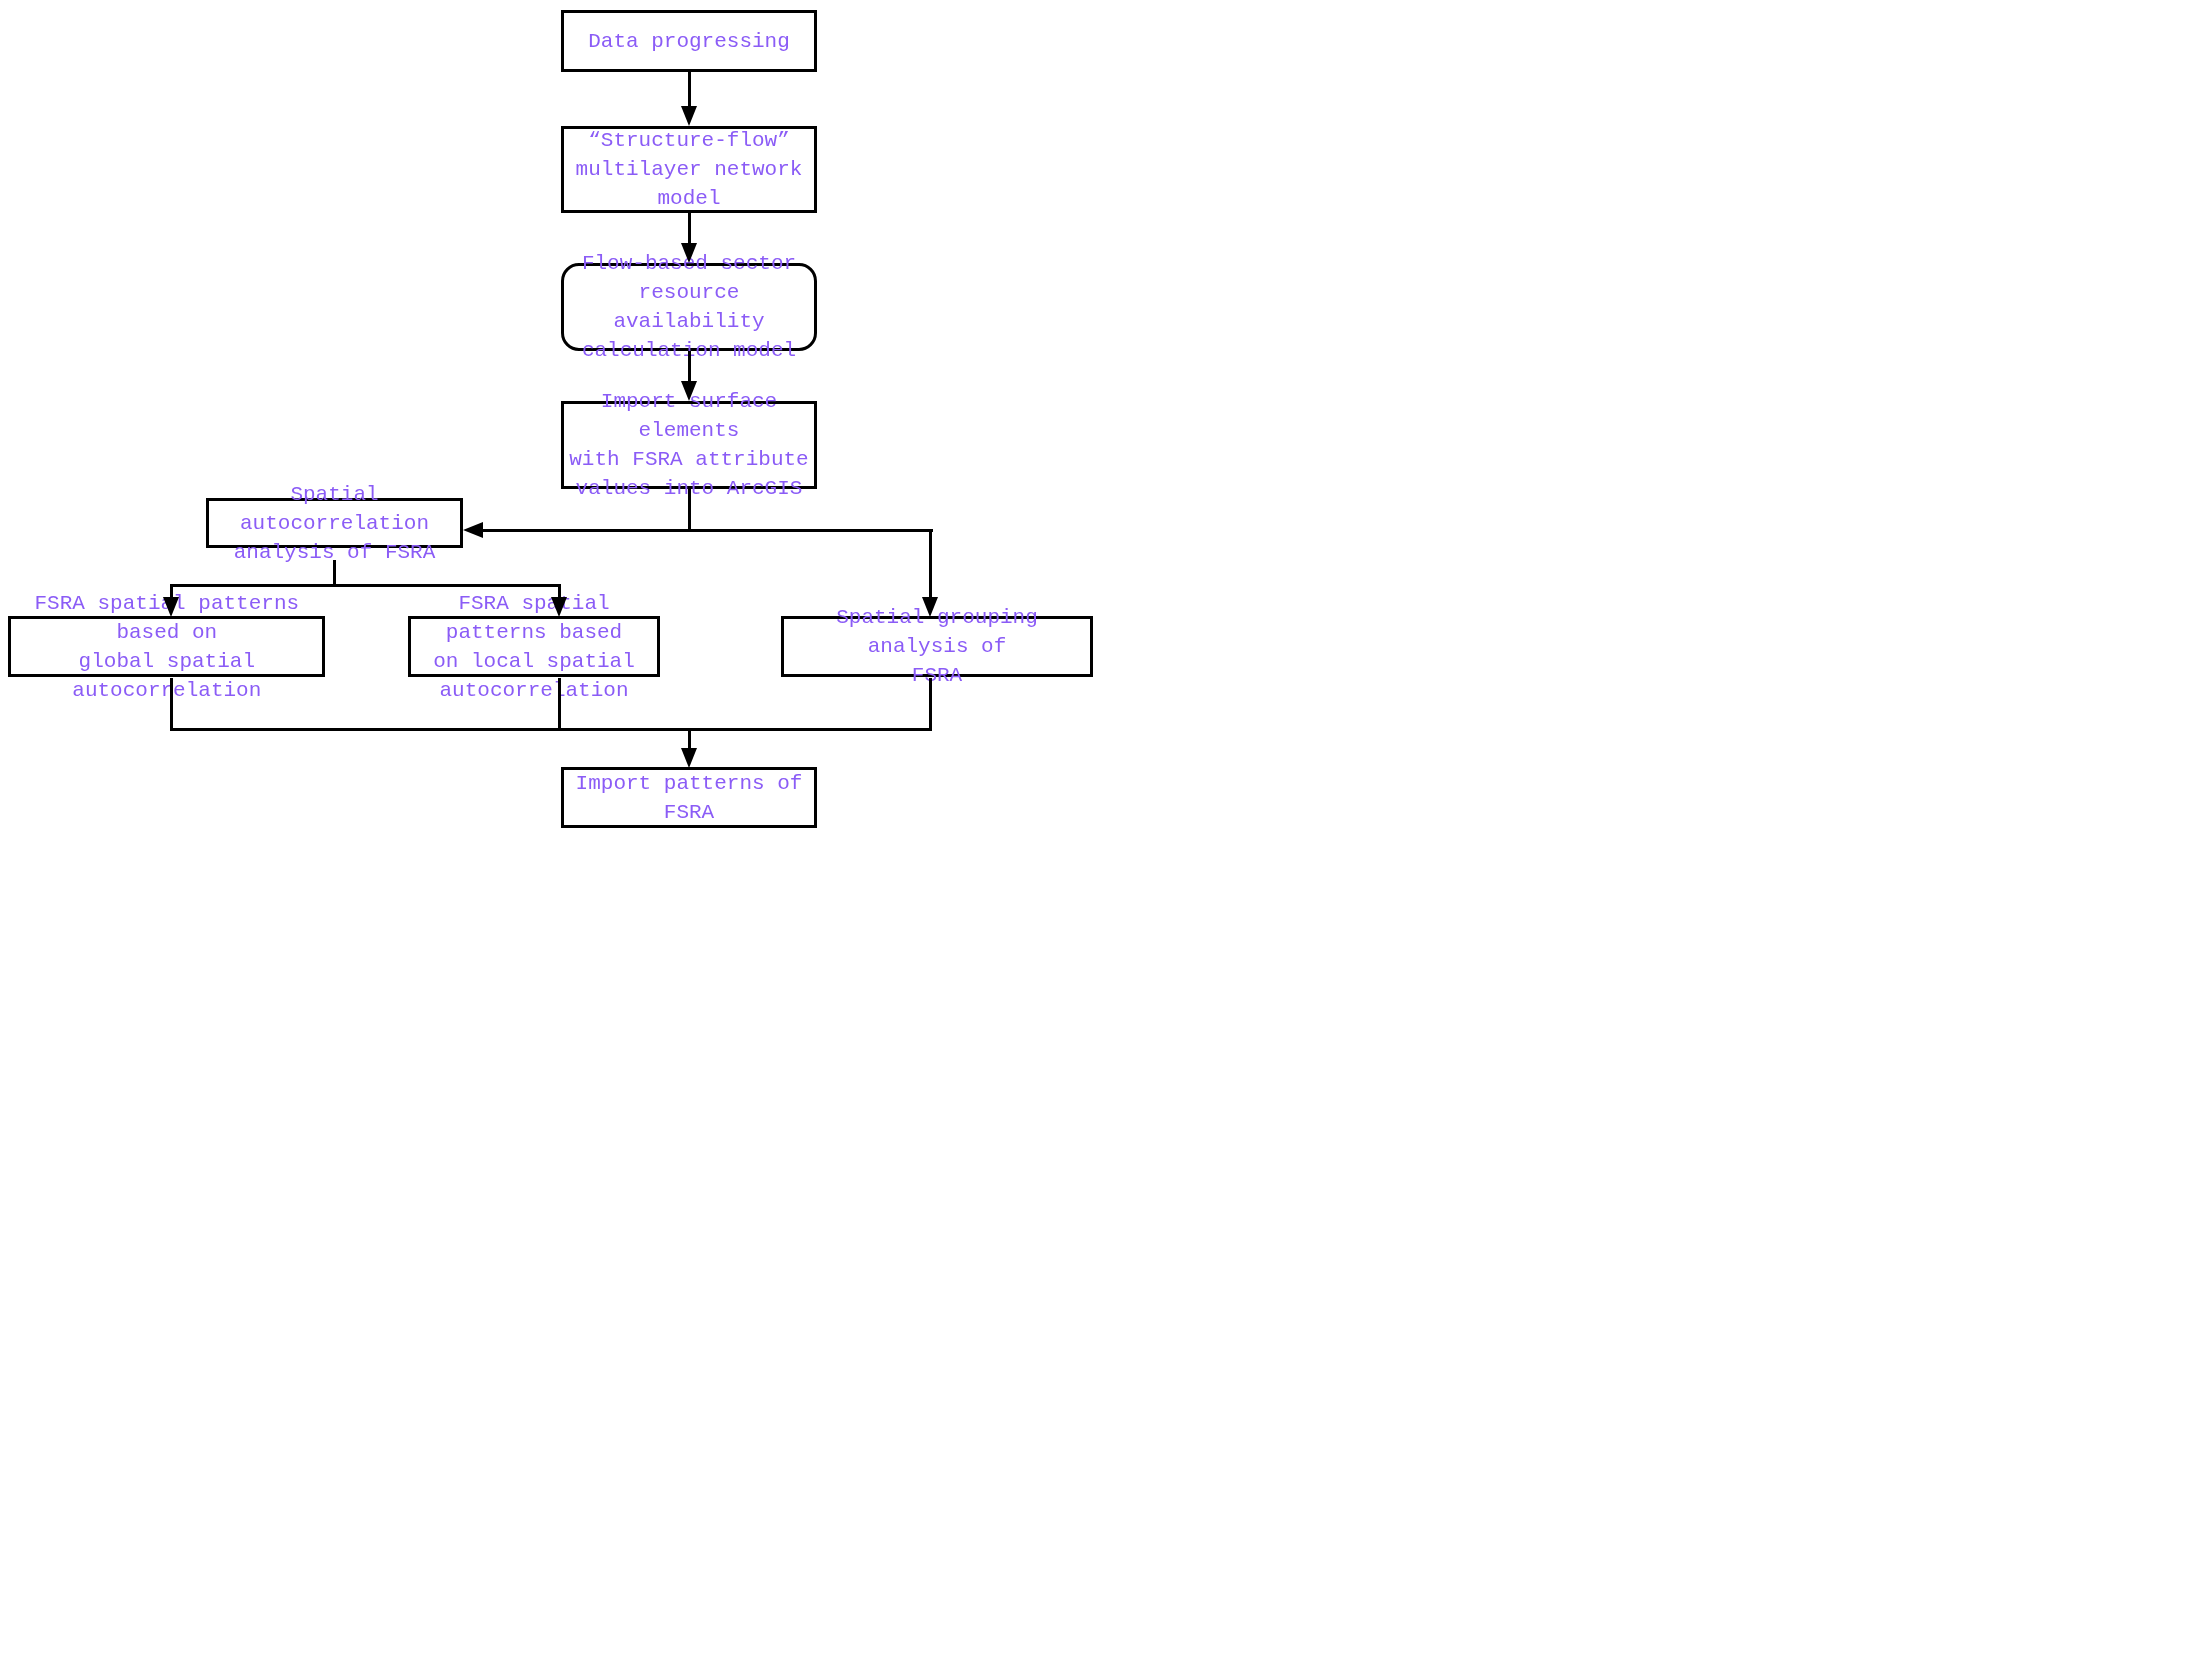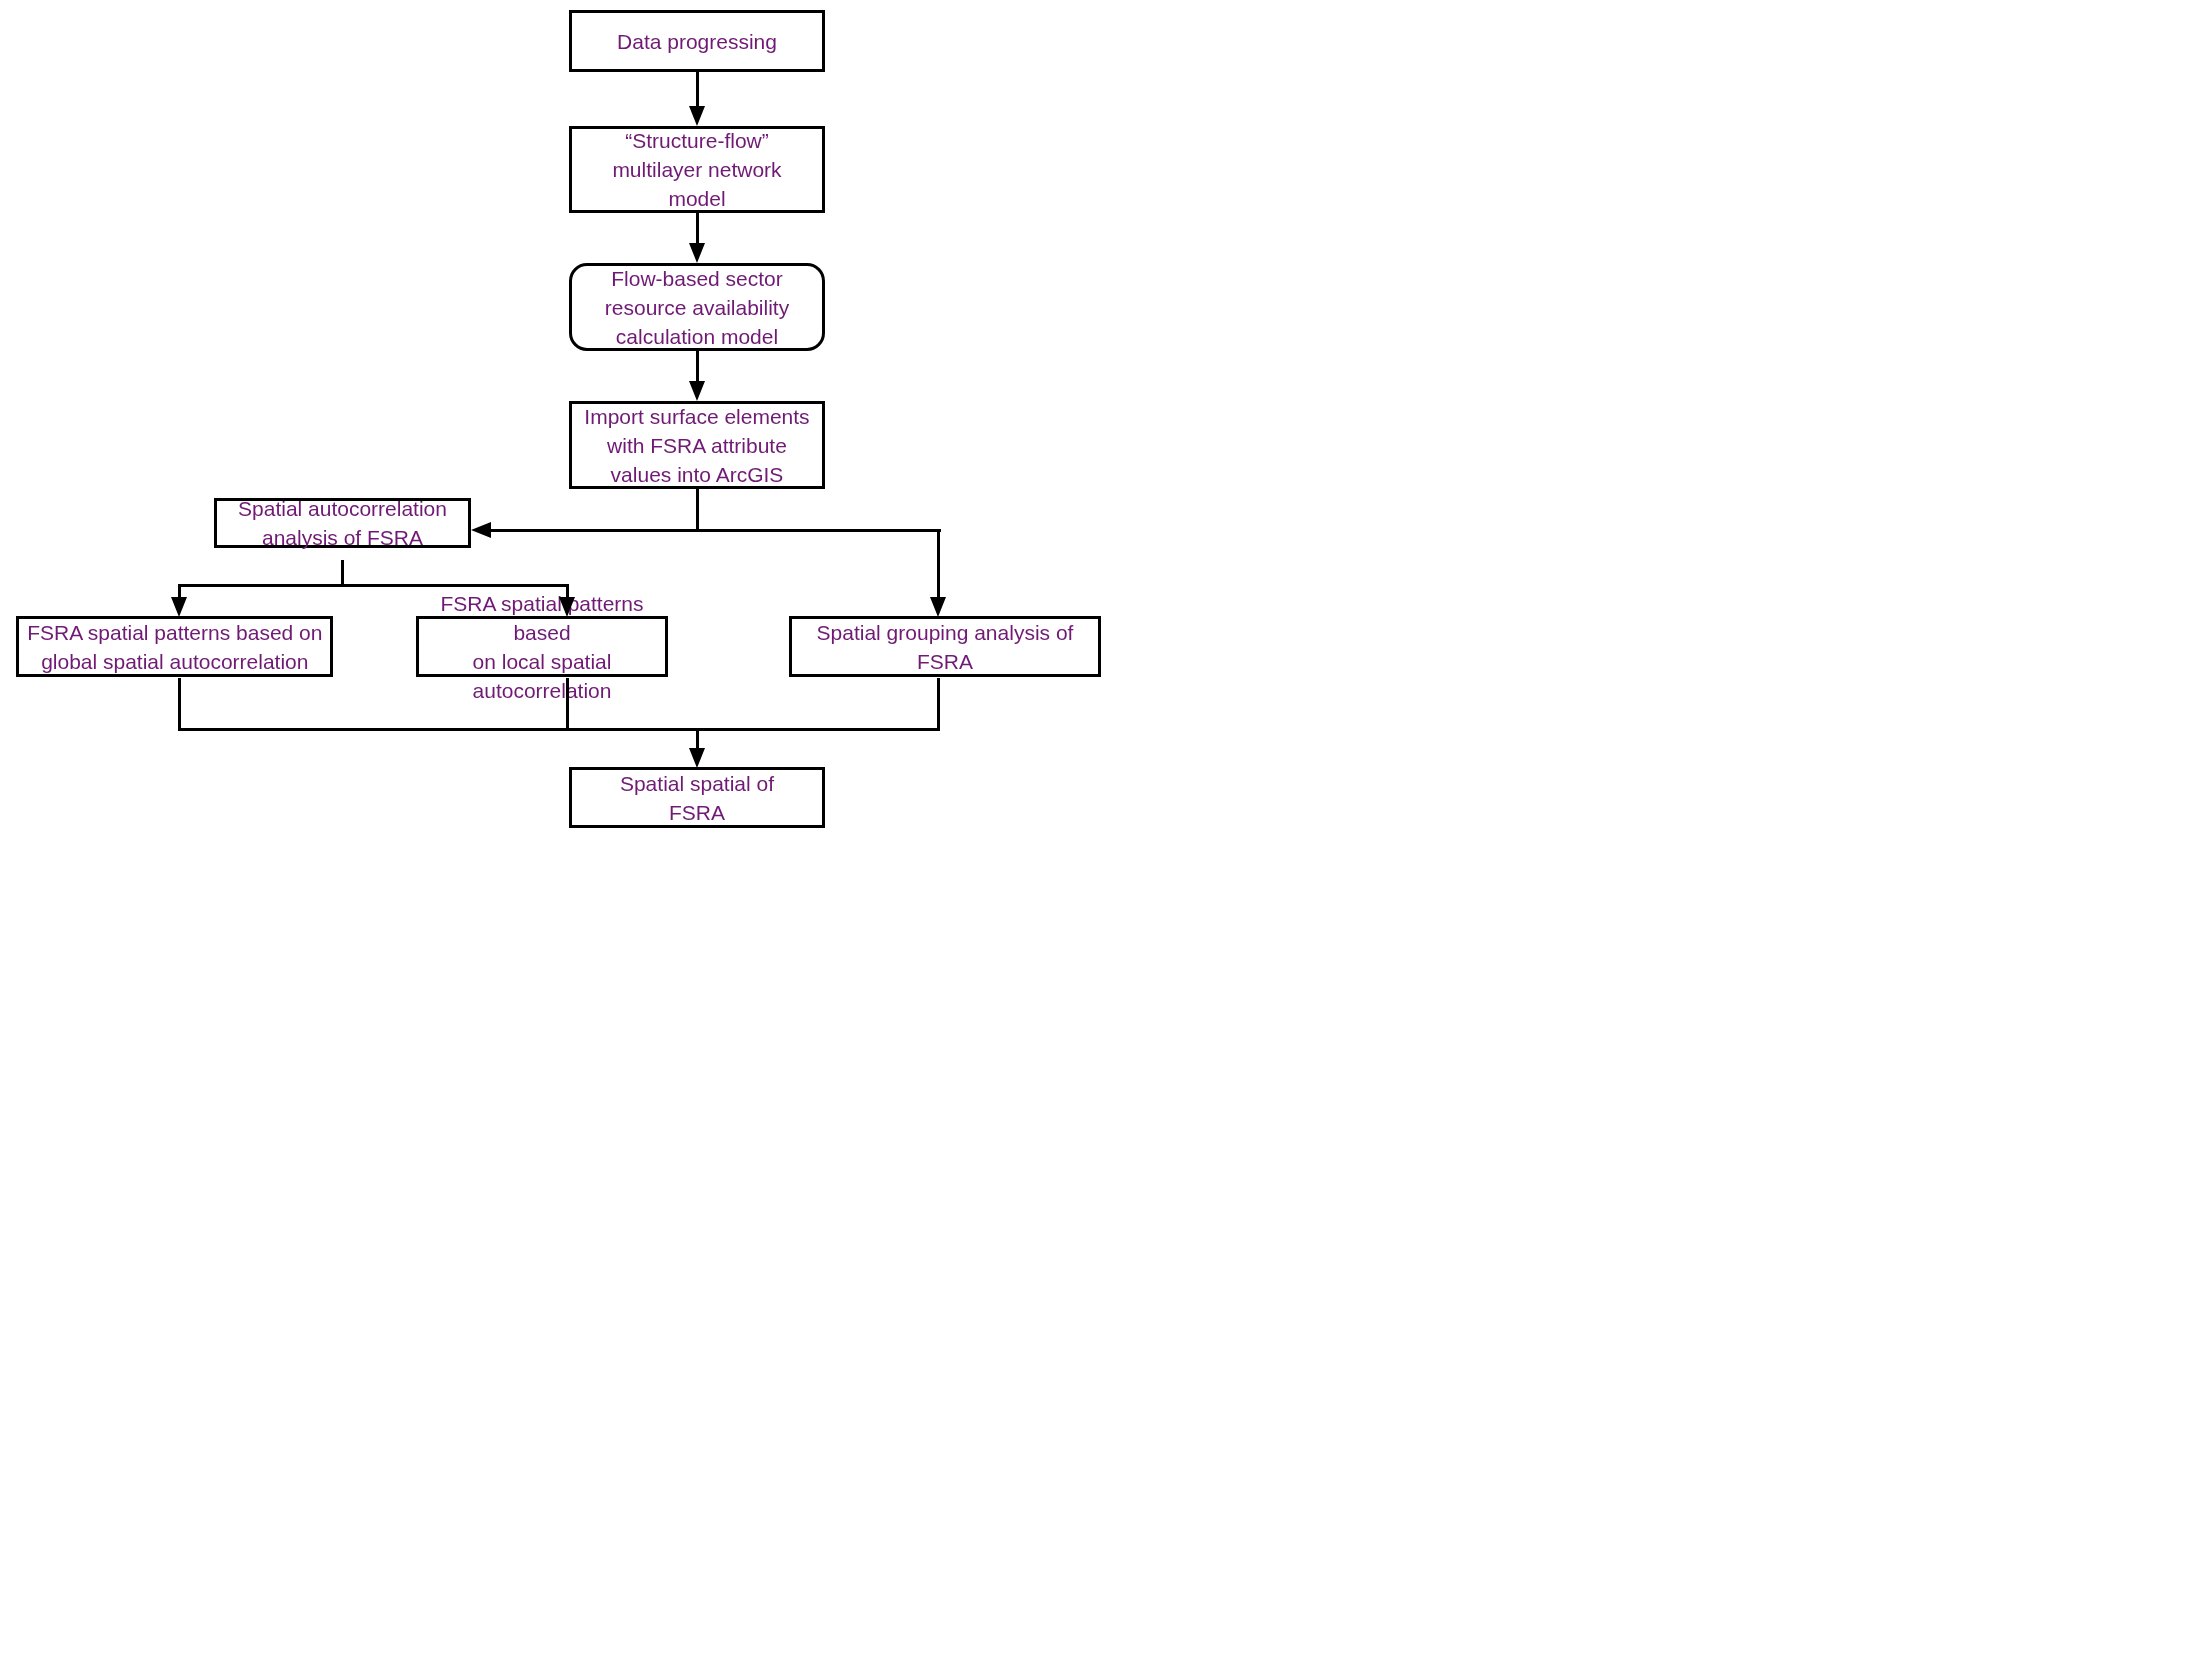--- a/index.html
+++ b/index.html
@@ -5,23 +5,22 @@
   html, body {
     margin: 0;
     padding: 0;
     background: #ffffff;
   }
   .canvas {
     position: relative;
     width: 1098px;
     height: 838px;
     background: #ffffff;
-    font-family: Liberation Sans, sans-serif;
-    color: #701a75;
-    margin-left: 8px;
+    font-family: Liberation Mono, monospace;
+    color: #8b5cf6;
   }
   .node {
     position: absolute;
     box-sizing: border-box;
     border: 3.8px solid #000000;
     background: #ffffff;
     display: flex;
     align-items: center;
     justify-content: center;
     text-align: center;
@@ -80,21 +79,21 @@
 with FSRA attribute
 values into ArcGIS</div>
   <div class="node" id="n4">Spatial autocorrelation
 analysis of FSRA</div>
   <div class="node" id="n5">FSRA spatial patterns based on
 global spatial autocorrelation</div>
   <div class="node" id="n6">FSRA spatial patterns based
 on local spatial autocorrelation</div>
   <div class="node" id="n7">Spatial grouping analysis of
 FSRA</div>
-  <div class="node" id="n8">Spatial spatial of
+  <div class="node" id="n8">Import patterns of
 FSRA</div>
 
   <div class="vline" style="left:688px; top:72px;  height:36px;"></div>
   <div class="arrow-down" style="left:681px; top:106px;"></div>
 
   <div class="vline" style="left:688px; top:213px; height:32px;"></div>
   <div class="arrow-down" style="left:681px; top:243px;"></div>
 
   <div class="vline" style="left:688px; top:351px; height:32px;"></div>
   <div class="arrow-down" style="left:681px; top:381px;"></div>

